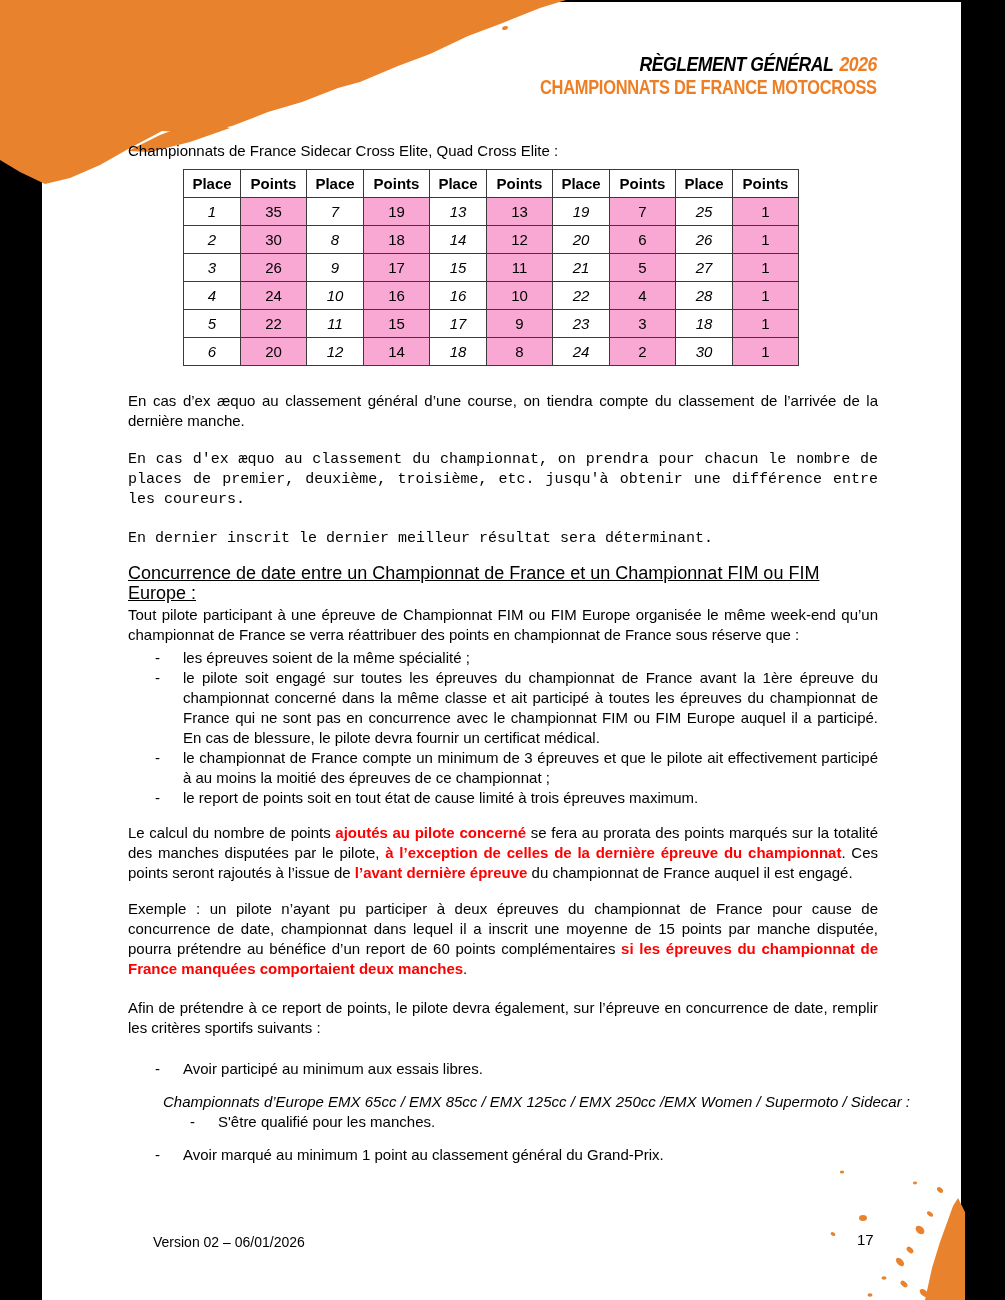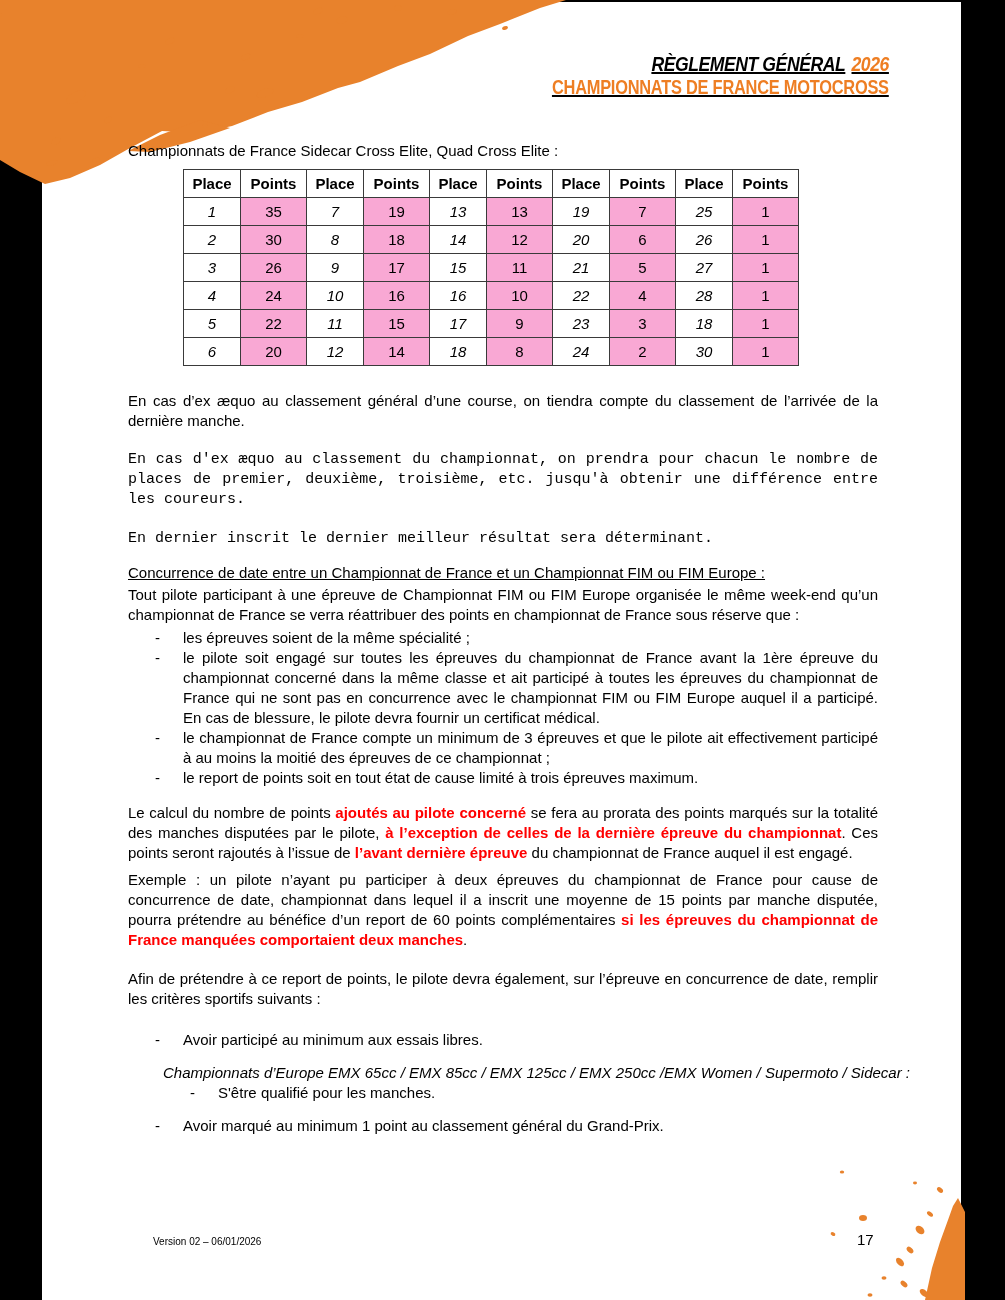--- a/index.html
+++ b/index.html
@@ -16,21 +16,21 @@
     font-size:15px;line-height:20px;color:#000;
   }
   
   .band-left{position:absolute;left:0;top:0;width:42px;height:1300px;background:var(--band);}
   .band-right{position:absolute;left:961px;top:0;width:44px;height:1300px;background:var(--band);}
   .band-top{position:absolute;left:0;top:0;width:1005px;height:2px;background:var(--band);}
   
   .brush-top{position:absolute;left:0;top:0;pointer-events:none;}
   .brush-bottom{position:absolute;left:820px;top:1150px;pointer-events:none;}
   
-  .hdr{position:absolute;top:54px;right:116px;text-align:right;z-index:3;text-decoration:underline;}
+  .hdr{position:absolute;top:54px;right:128px;text-align:right;z-index:3;}
   .hdr-line{display:flex;justify-content:flex-end;}
   .hdr-title{font-size:20px;font-weight:bold;font-style:italic;letter-spacing:-.5px;transform:scaleX(.88);transform-origin:right center;white-space:nowrap;}
   .hdr-title .yr{color:var(--accent);margin-left:7px;}
   .hdr-sub{font-size:20px;font-weight:bold;color:var(--accent);letter-spacing:-.3px;transform:scaleX(.82);transform-origin:right center;white-space:nowrap;margin-top:3px;}
   
   .content{position:relative;z-index:2;padding:141px 0 0 128px;width:878px;}
   .content p{width:750px;}
   .just{text-align:justify;}
   .intro{margin:0;}
   
@@ -38,38 +38,38 @@
   table.points th,table.points td{
     border:1px solid #3a3a3a;height:28px;text-align:center;vertical-align:middle;
     font-size:15px;padding:0 2px;
   }
   table.points th{font-weight:bold;background:#fff;width:66px;}
   table.points th.col-place{width:57px;}
   table.points td.place{font-style:italic;background:#fff;}
   table.points td.points{background:#f9a8d4;}
   .p-top25{margin-top:25px;}
   .p-top19{margin-top:19px;font-family:Liberation Mono, monospace;}
-  .h-underline{margin-top:14px;font-weight:normal;font-size:15px;text-decoration:underline;}
+  .h-underline{margin-top:14px;font-weight:normal;font-size:18px;text-decoration:underline;}
   .p-fim{margin-top:2px;}
   ul.dashlist{list-style:none;margin:3px 0 0 27px;width:723px;}
   ul.dashlist li{display:flex;}
   ul.dashlist .dash{flex:0 0 28px;}
   ul.dashlist .li-text{flex:1;text-align:justify;}
   .p-calc{margin-top:15px;}
-  .p-exemple{margin-top:7px;}
+  .p-exemple{margin-top:16px;}
   .p-afin{margin-top:19px;}
   .run-red{color:var(--alert);font-weight:bold;}
   .crit-heading{font-style:italic;}
   .crit-1{margin-top:21px;}
   .crit-2{margin-top:13px;margin-left:35px;}
   .crit-3{margin-top:13px;}
   ul.critlist{margin-top:0;}
   ul.critlist .li-text{text-align:left;}
   
-  .footer-version{position:absolute;left:153px;top:1232px;font-size:10px;z-index:3;}
+  .footer-version{position:absolute;left:153px;top:1232px;font-size:14px;z-index:3;}
   .footer-page{position:absolute;left:857px;top:1230px;font-size:15px;z-index:3;}
 </style>
 </head>
 <body>
 
 <div class="page">
 
   <div class="band-top"></div>
   <div class="band-left"></div>
   <div class="band-right"></div>

